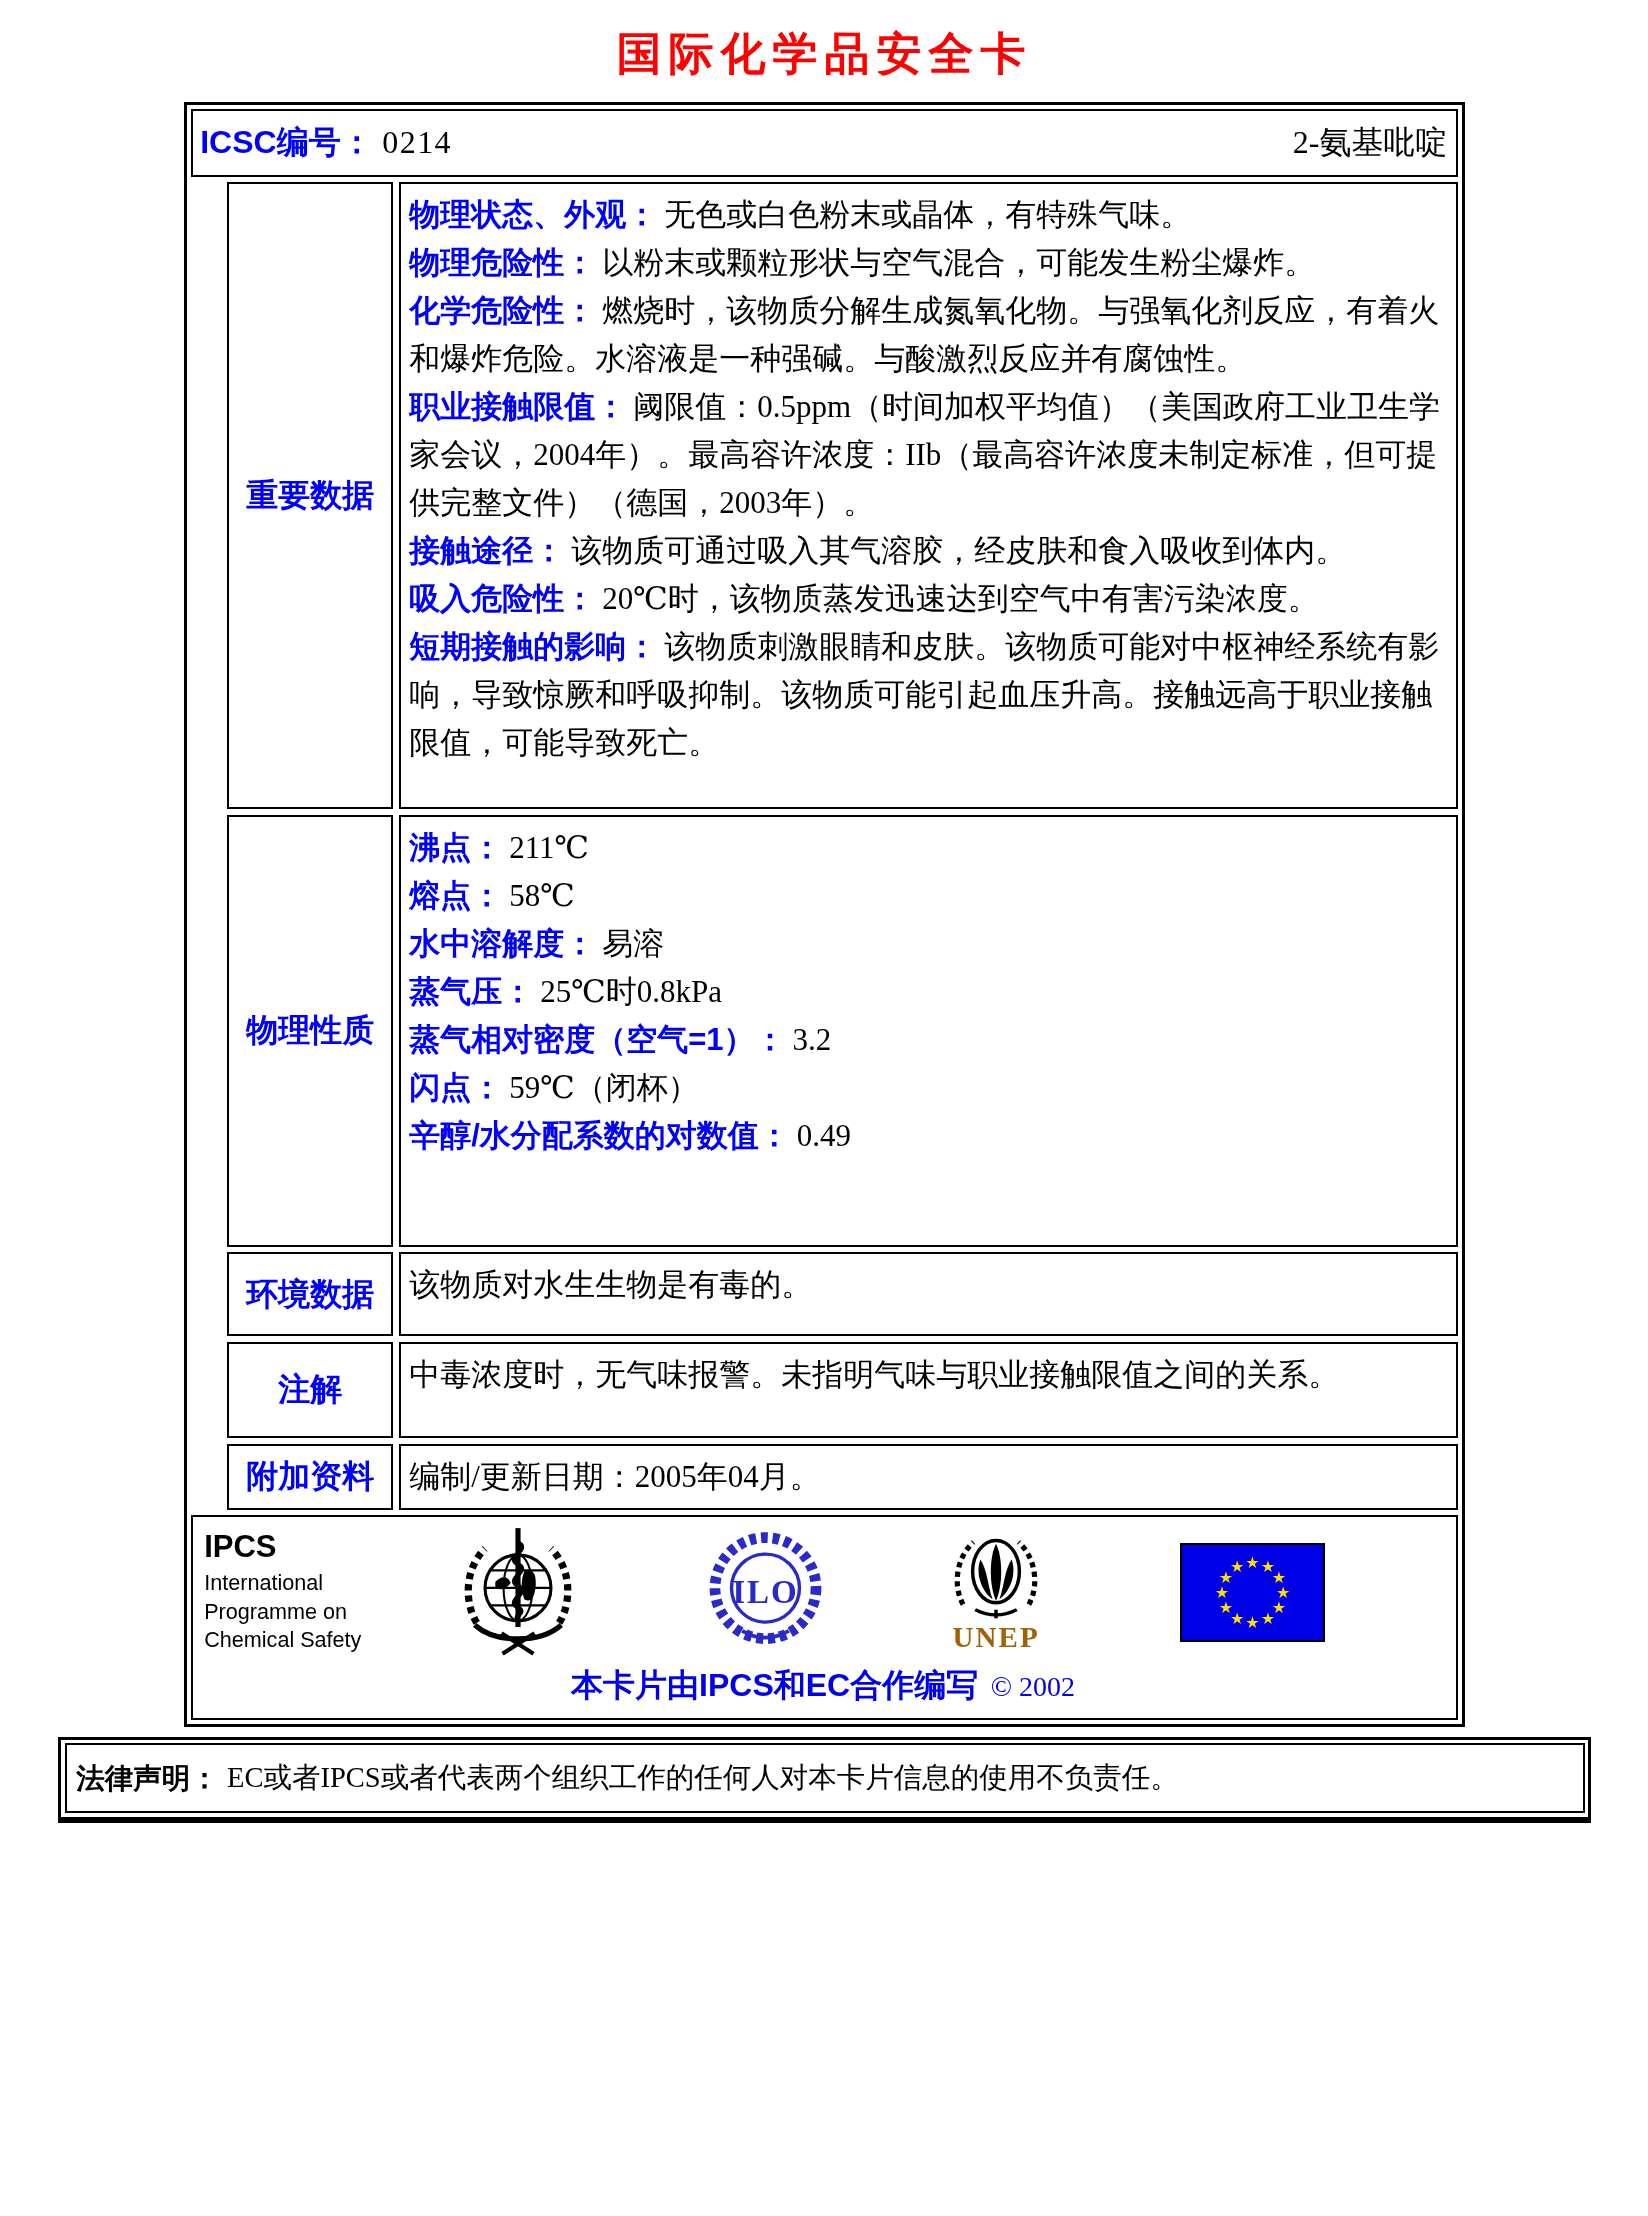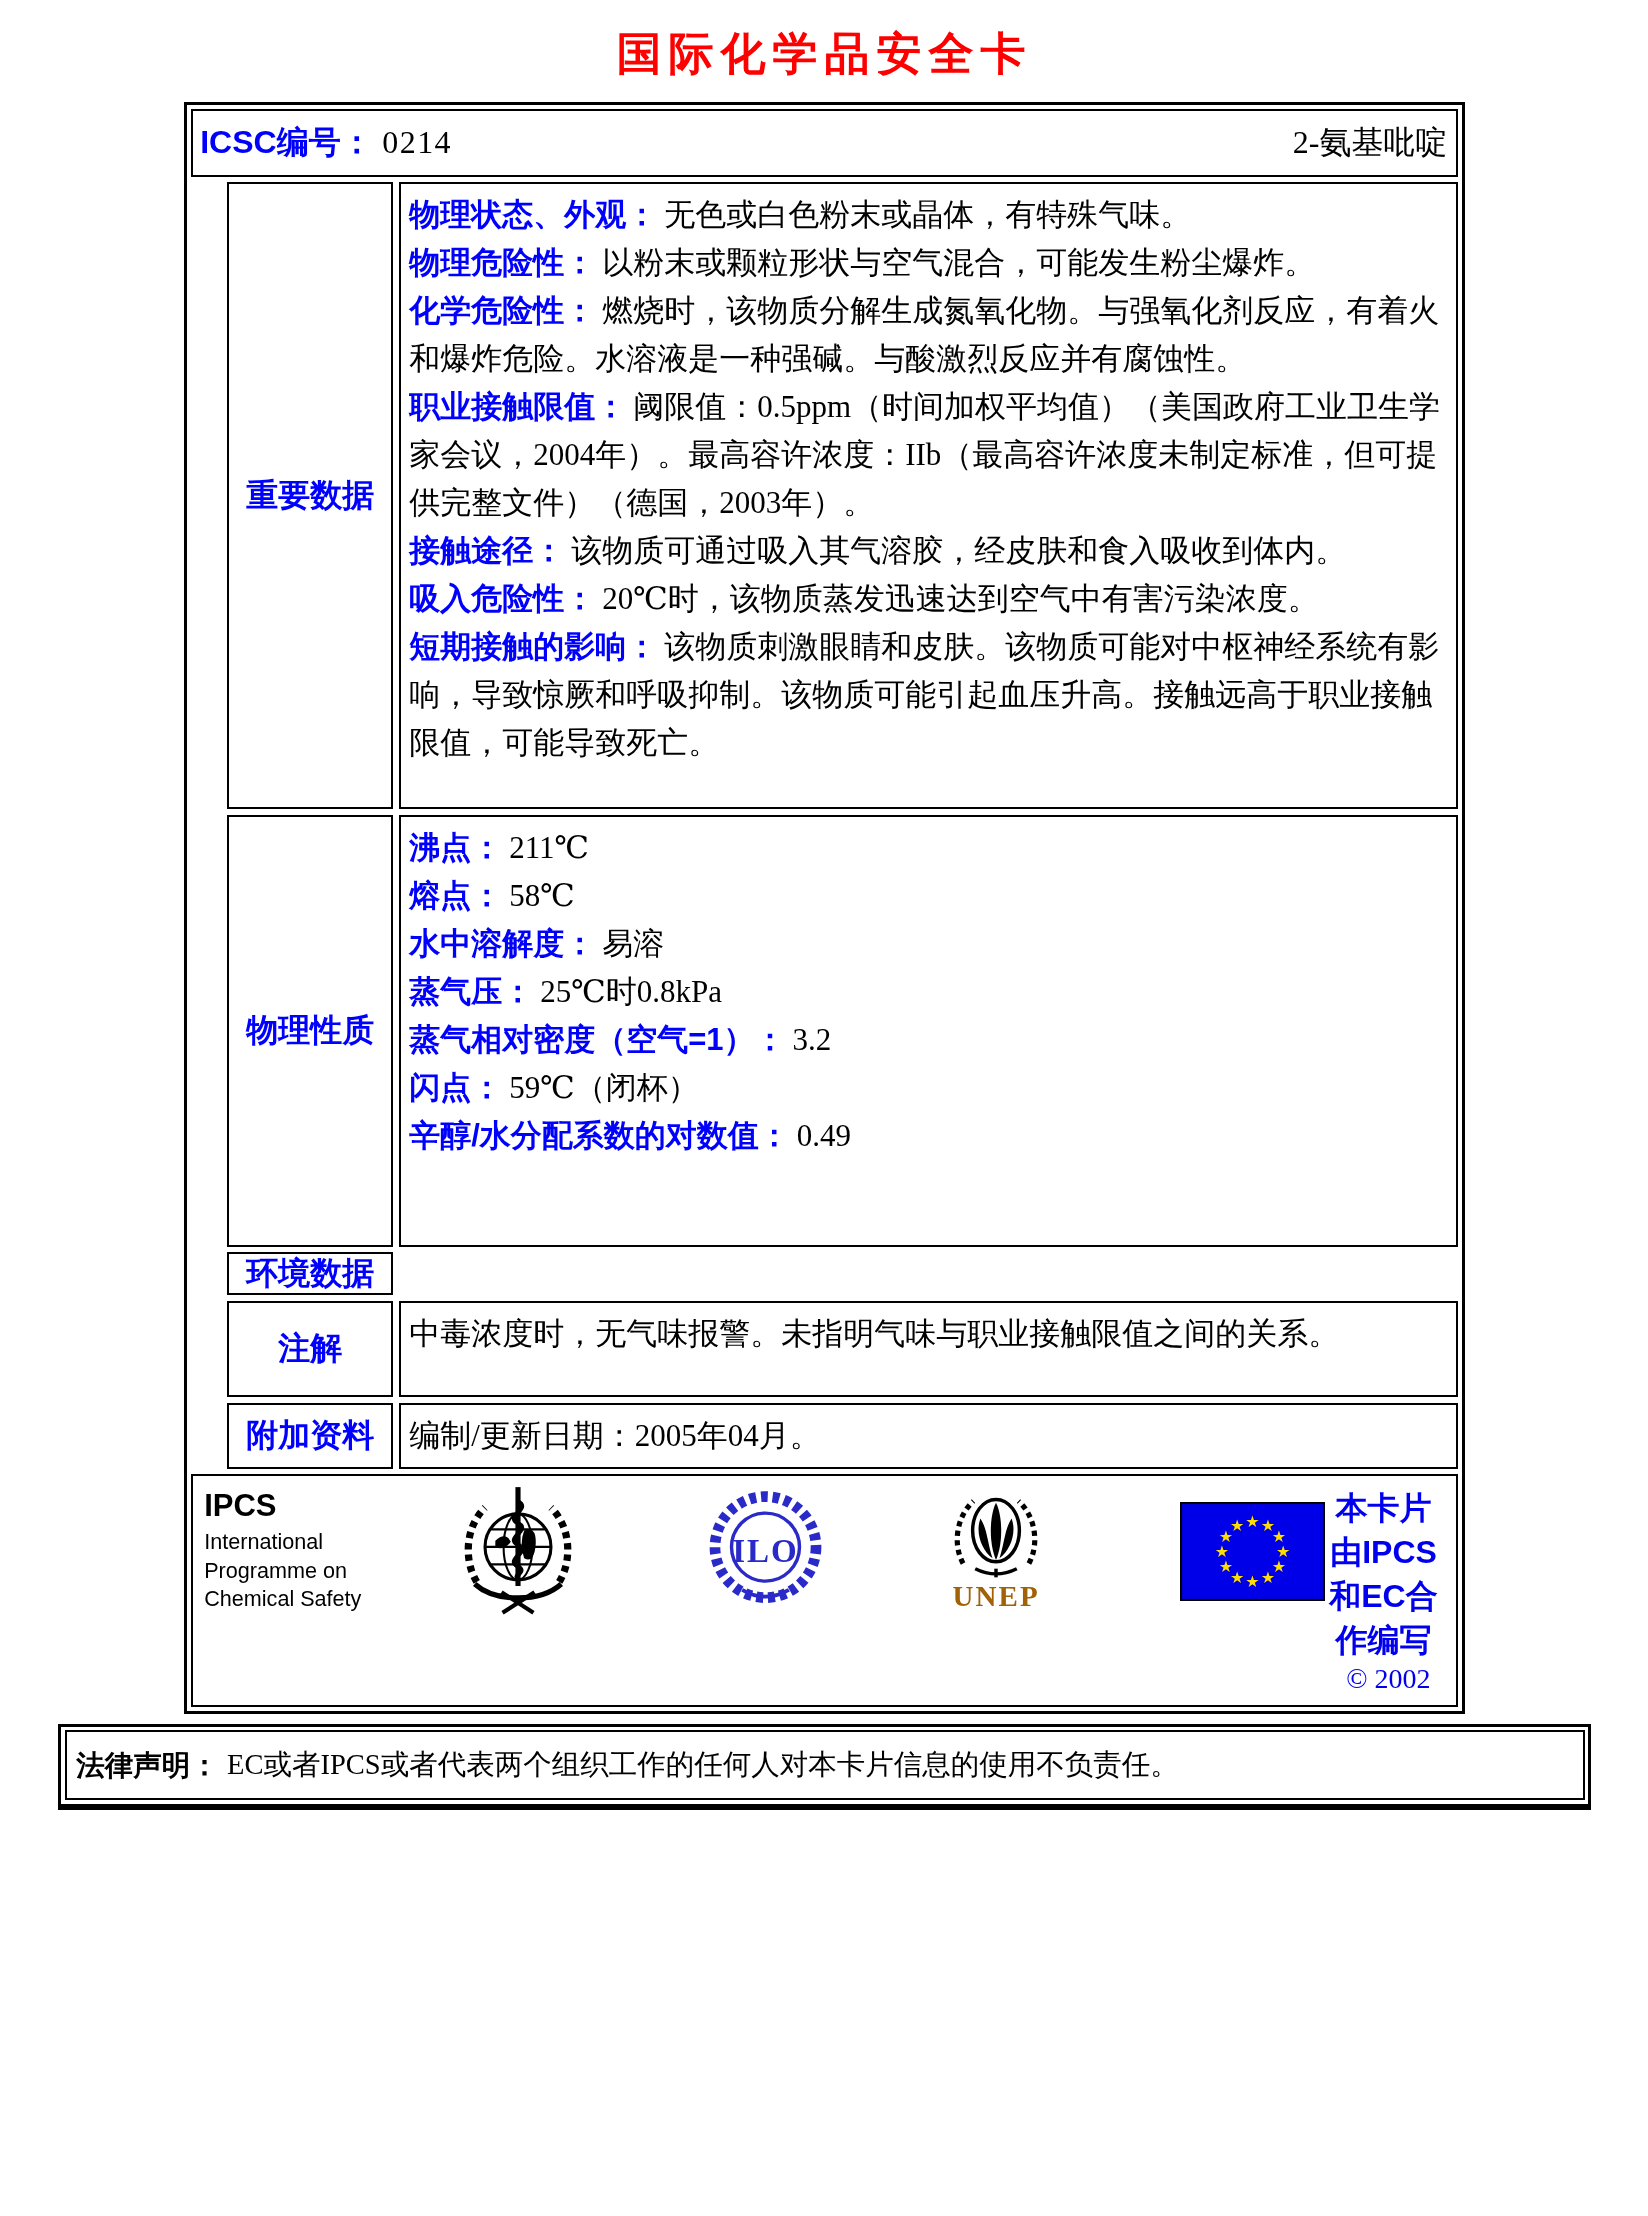--- a/index.html
+++ b/index.html
@@ -88,21 +88,21 @@
   .h-env       { min-height: 84px; }
   .h-notes     { min-height: 96px; }
   .h-addl      { min-height: 47px;  }
 
   
   .logos-cell {
     flex: 1;
     min-height: 167px;
     padding: 7px 14px 9.7px 11px;
     display: flex;
-    flex-direction: row;
+    flex-direction: column;
   }
   .logos-band {
     display: flex;
     align-items: center;
     height: 136px;
   }
   .ipcs-block { width: 174px; flex: none; }
   .ipcs-acronym {
     font-family: "Liberation Sans", "DejaVu Sans", sans-serif;
     font-weight: bold;
@@ -222,20 +222,23 @@
         <p class="entry"><span class="plabel">蒸气压：</span><span class="ptext">25℃时0.8kPa</span></p>
         <p class="entry"><span class="plabel">蒸气相对密度（空气=1）：</span><span class="ptext">3.2</span></p>
         <p class="entry"><span class="plabel">闪点：</span><span class="ptext">59℃（闭杯）</span></p>
         <p class="entry"><span class="plabel">辛醇/水分配系数的对数值：</span><span class="ptext">0.49</span></p>
       </div>
     </div>
 
     <div class="row">
       <div class="cell label-cell">
         <span>环境数据</span>
+      </div>
+      <div class="cell content-cell h-env">
+        <p class="entry"><span class="ptext">该物质对水生生物是有毒的。</span></p>
       </div>
     </div>
 
     <div class="row">
       <div class="cell label-cell">
         <span>注解</span>
       </div>
       <div class="cell content-cell h-notes">
         <p class="entry"><span class="ptext">中毒浓度时，无气味报警。未指明气味与职业接触限值之间的关系。</span></p>
       </div>

